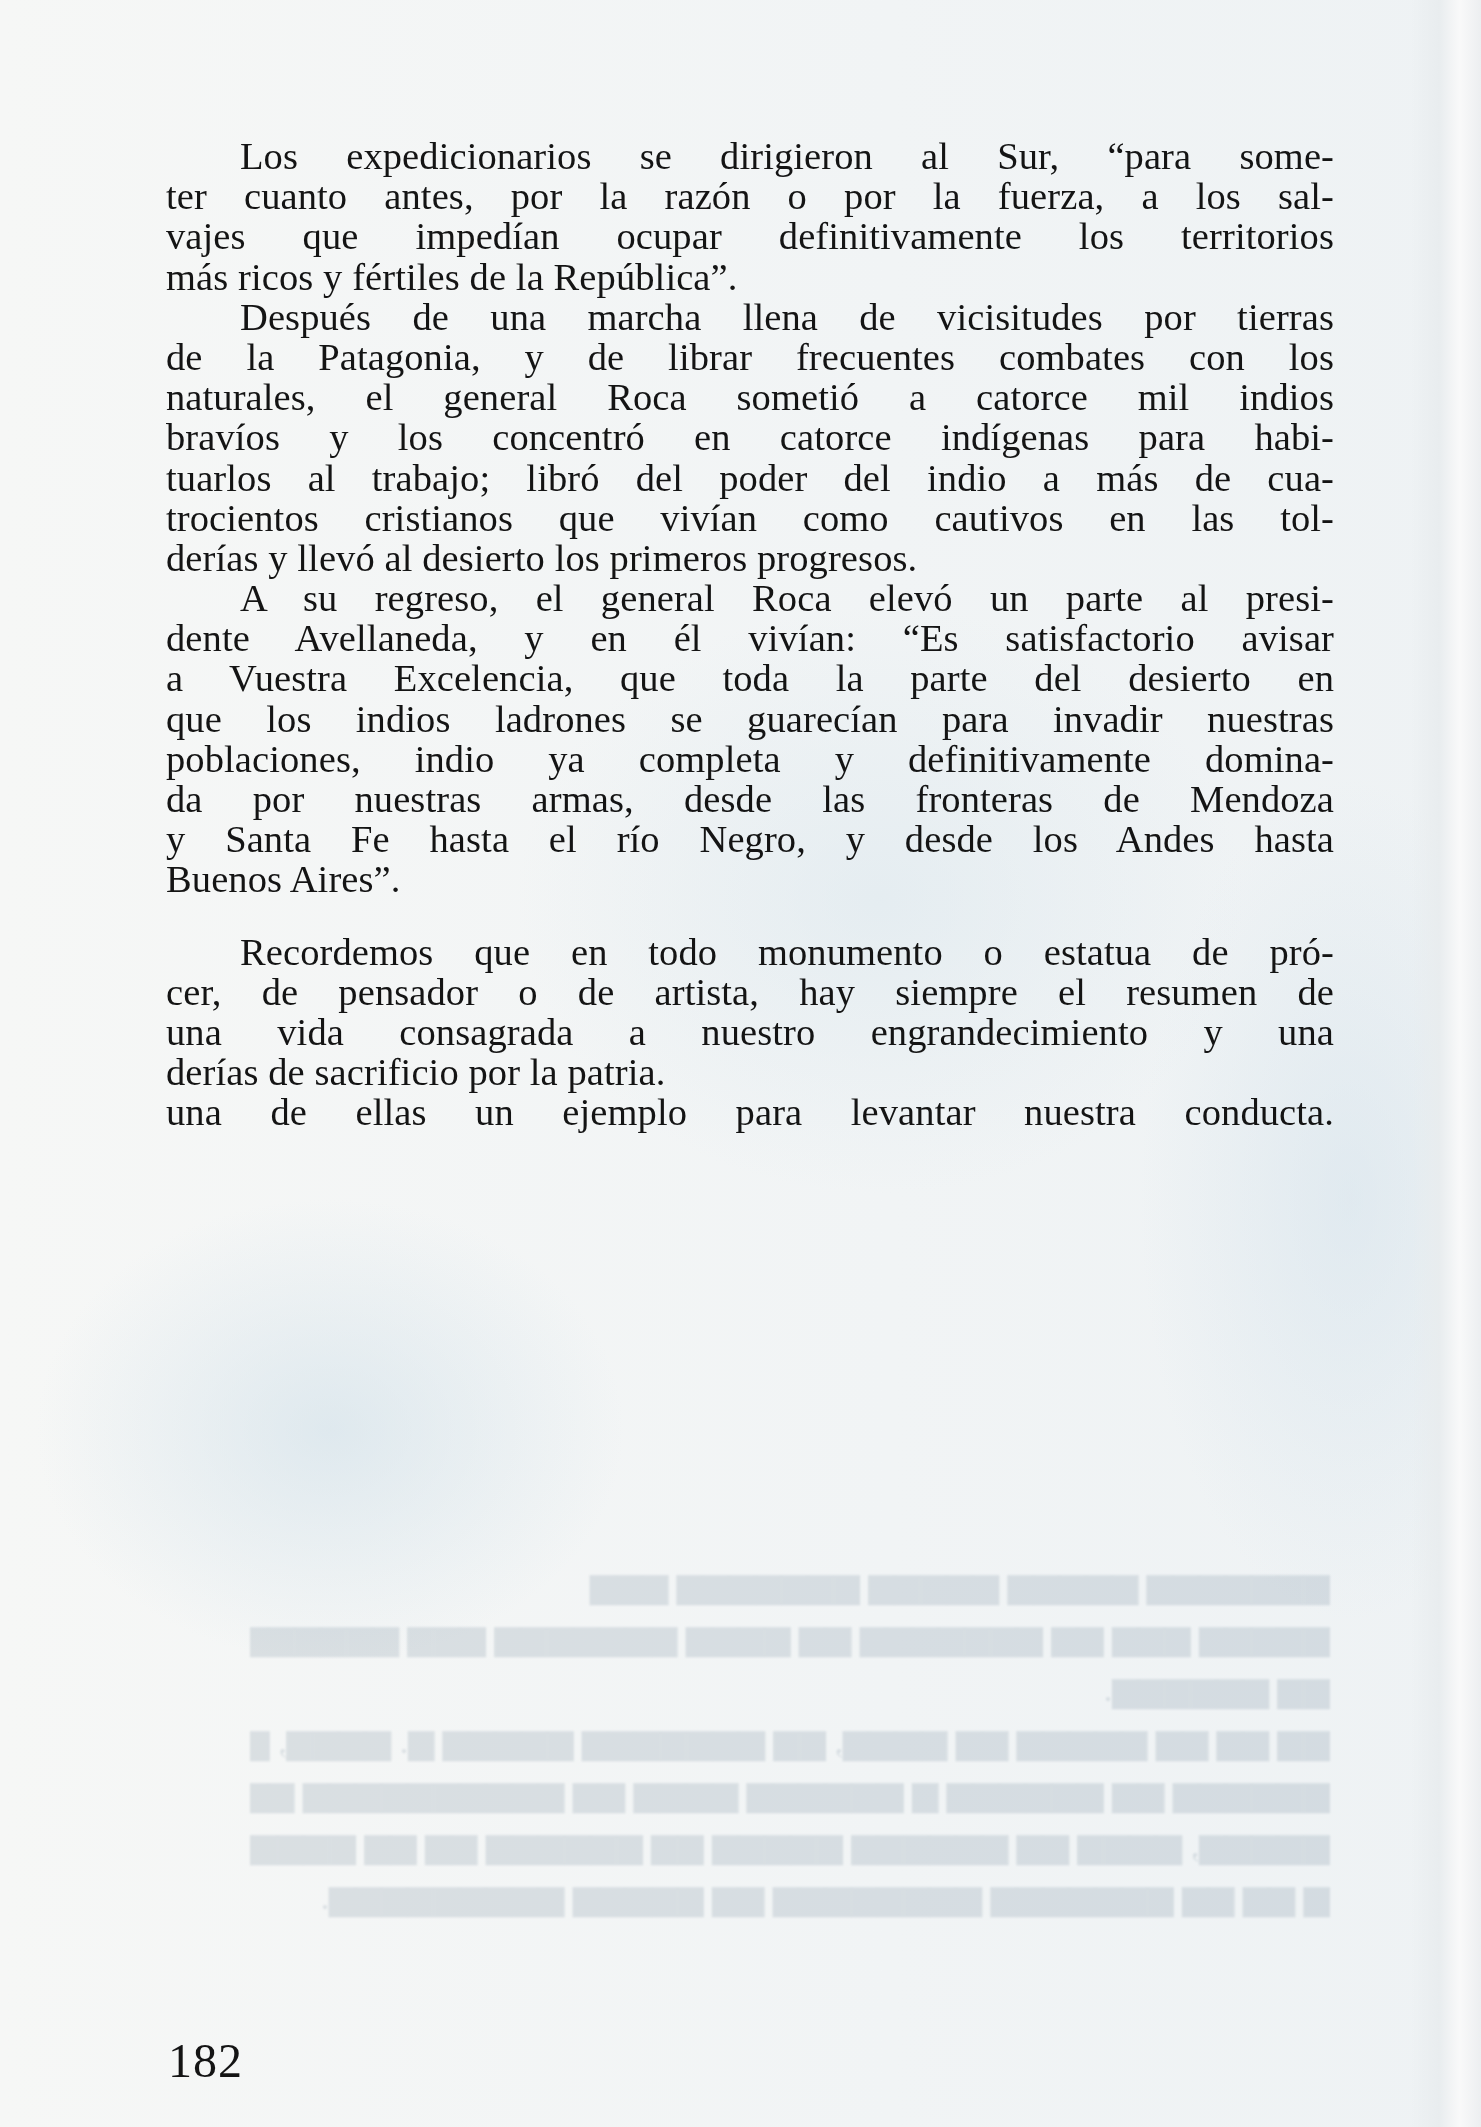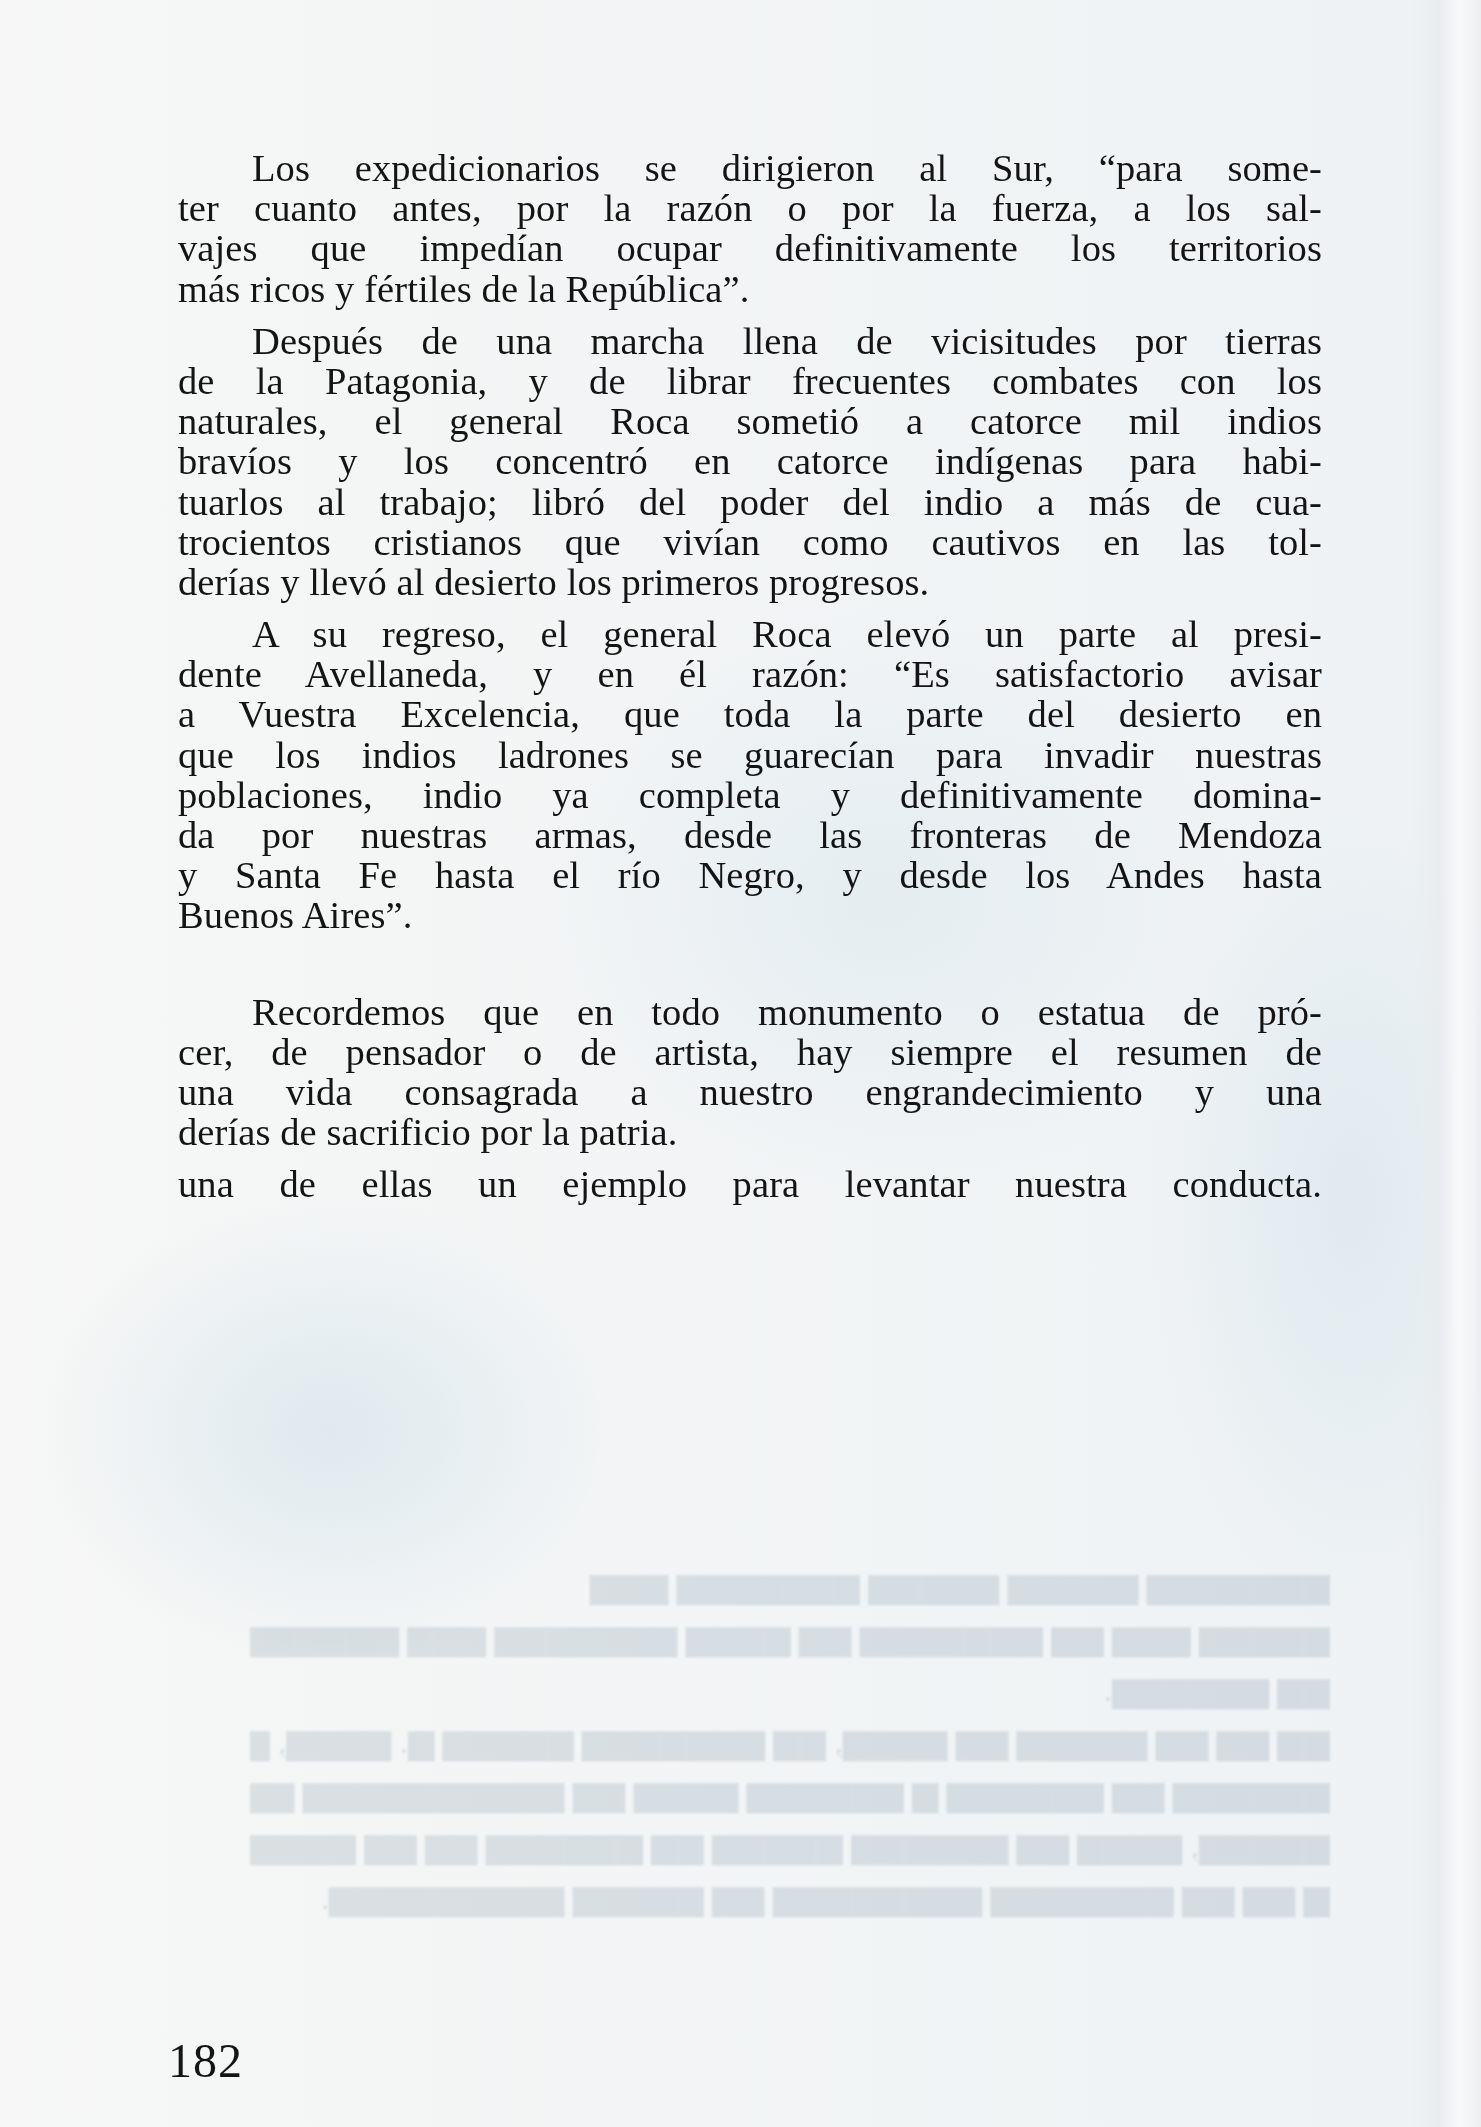--- a/index.html
+++ b/index.html
@@ -54,21 +54,21 @@
       position: absolute;
       left: 166px;
       top: 136px;
       width: 1168px;
       font-size: 38.5px;
       line-height: 40.2px;
       font-weight: normal;
       letter-spacing: 0.1px;
     }
     .para-block {
-      margin: 12px;
+      margin: 0;
     }
     .line {
       display: block;
       text-align: justify;
       text-align-last: justify;
       white-space: nowrap;
       height: 40.2px;
       overflow: visible;
     }
     .line.last {
@@ -115,21 +115,21 @@
     <span class="line indent">Después de una marcha llena de vicisitudes por tierras</span>
     <span class="line">de la Patagonia, y de librar frecuentes combates con los</span>
     <span class="line">naturales, el general Roca sometió a catorce mil indios</span>
     <span class="line">bravíos y los concentró en catorce indígenas para habi-</span>
     <span class="line">tuarlos al trabajo; libró del poder del indio a más de cua-</span>
     <span class="line">trocientos cristianos que vivían como cautivos en las tol-</span>
     <span class="line last">derías y llevó al desierto los primeros progresos.</span>
   </div>
   <div class="para-block">
     <span class="line indent">A su regreso, el general Roca elevó un parte al presi-</span>
-    <span class="line">dente Avellaneda, y en él razón: “Es satisfactorio avisar</span>
+    <span class="line">dente Avellaneda, y en él vivían: “Es satisfactorio avisar</span>
     <span class="line">a Vuestra Excelencia, que toda la parte del desierto en</span>
     <span class="line">que los indios ladrones se guarecían para invadir nuestras</span>
     <span class="line">poblaciones, indio ya completa y definitivamente domina-</span>
     <span class="line">da por nuestras armas, desde las fronteras de Mendoza</span>
     <span class="line">y Santa Fe hasta el río Negro, y desde los Andes hasta</span>
     <span class="line last">Buenos Aires”.</span>
   </div>
 
   <div class="gap"></div>
 

